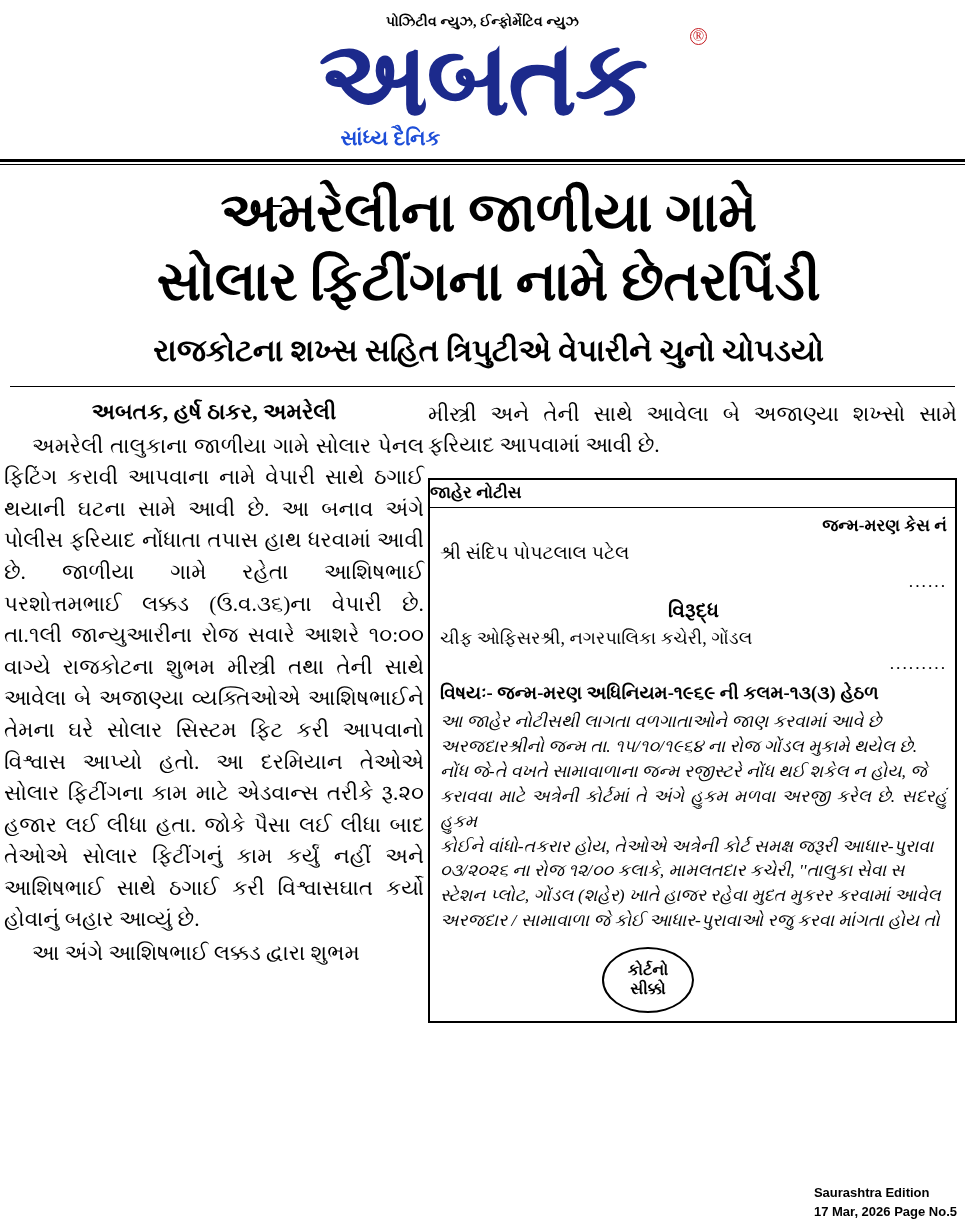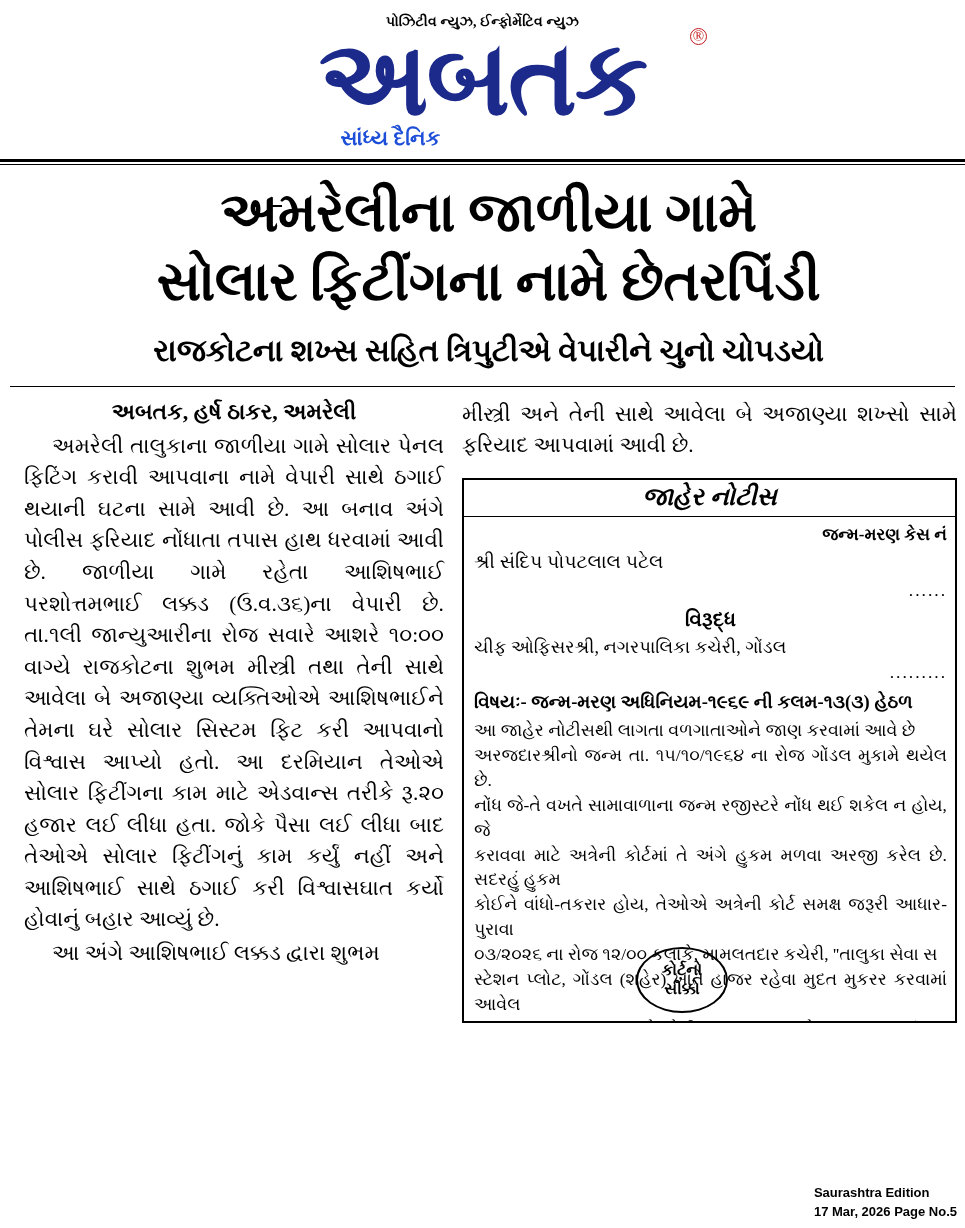--- a/index.html
+++ b/index.html
@@ -100,23 +100,22 @@
     letter-spacing: -0.3px;
   }
   .rule-after-head {
     border-top: 1.5px solid #000;
     margin: 14px 10px 0 10px;
   }
 
   
   .columns {
     display: flex;
-    padding: 12px 8px 0 16px;
-    gap: 18px;
-    margin-left: 8px;
+    padding: 12px 8px 0 4px;
+    gap: 4px;
   }
   .col-left {
     width: 420px;
     flex: none;
   }
   .col-right {
     flex: 1;
     position: relative;
   }
   .byline {
@@ -149,25 +148,24 @@
     border: 2px solid #000;
     margin-top: 16px;
     padding: 0;
     position: relative;
     overflow: hidden;
     height: 545px;
   }
   .notice-title {
     font-family: "Liberation Serif", serif;
     font-weight: bold;
-    font-size: 25px;
-    text-align: center;
+    font-size: 17px;
+    text-align: left;
     padding: 3px 0 4px 0;
     border-bottom: 1.5px solid #000;
-    font-style: italic;
   }
   .notice-inner {
     padding: 6px 8px 6px 10px;
     font-family: "Liberation Serif", serif;
     font-size: 17.5px;
     line-height: 1.42;
   }
   .notice-caseline {
     text-align: right;
     font-weight: bold;
@@ -185,21 +183,21 @@
     font-size: 20px;
     margin: 2px 0;
   }
   .notice-resp { font-size: 18px; line-height: 1.4; }
   .notice-subject {
     font-weight: bold;
     font-size: 18.5px;
     margin-top: 4px;
   }
   .notice-body { margin-top: 3px; text-align: justify; }
-  .notice-body p { margin: 0; }
+  .notice-body p { margin: 0; font-style: italic; }
   .seal {
     position: absolute;
     left: 172px;
     bottom: 8px;
     width: 92px;
     height: 66px;
     border: 2.5px solid #000;
     border-radius: 50%;
     display: flex;
     flex-direction: column;

